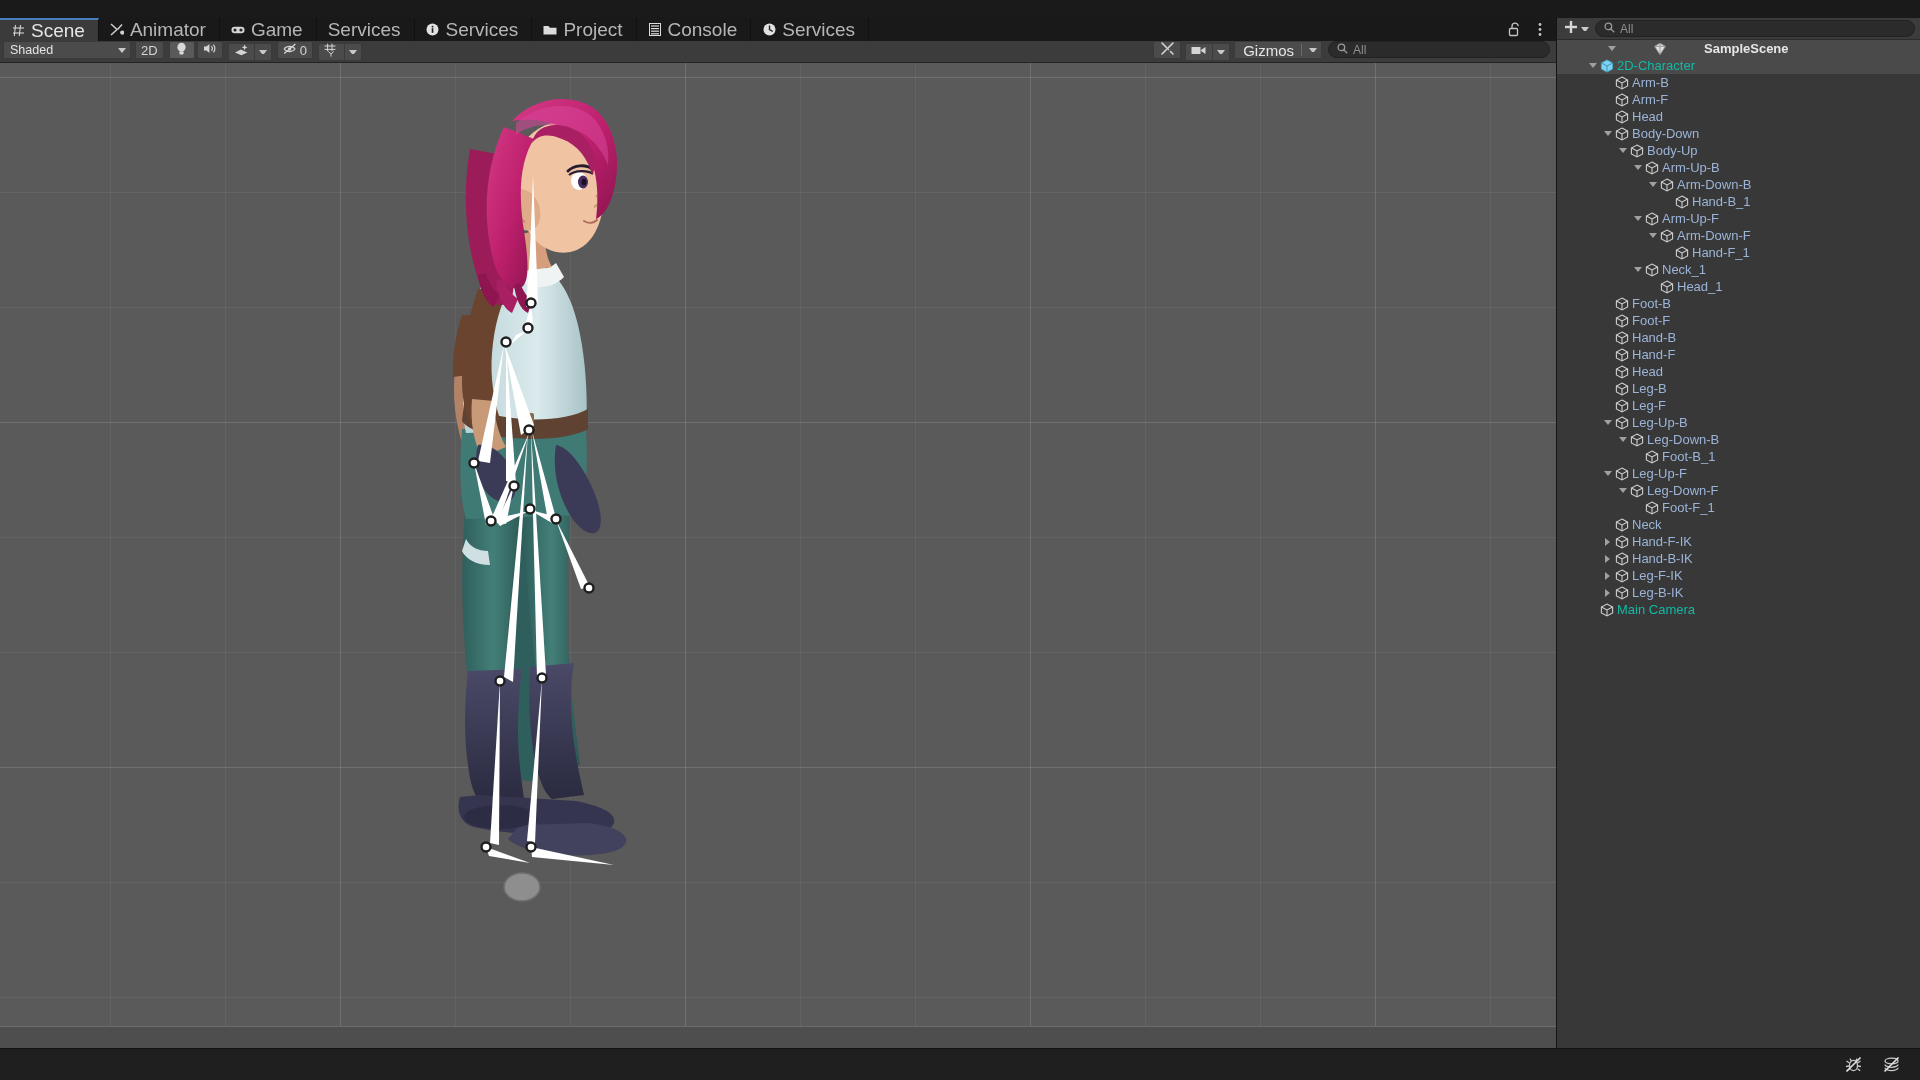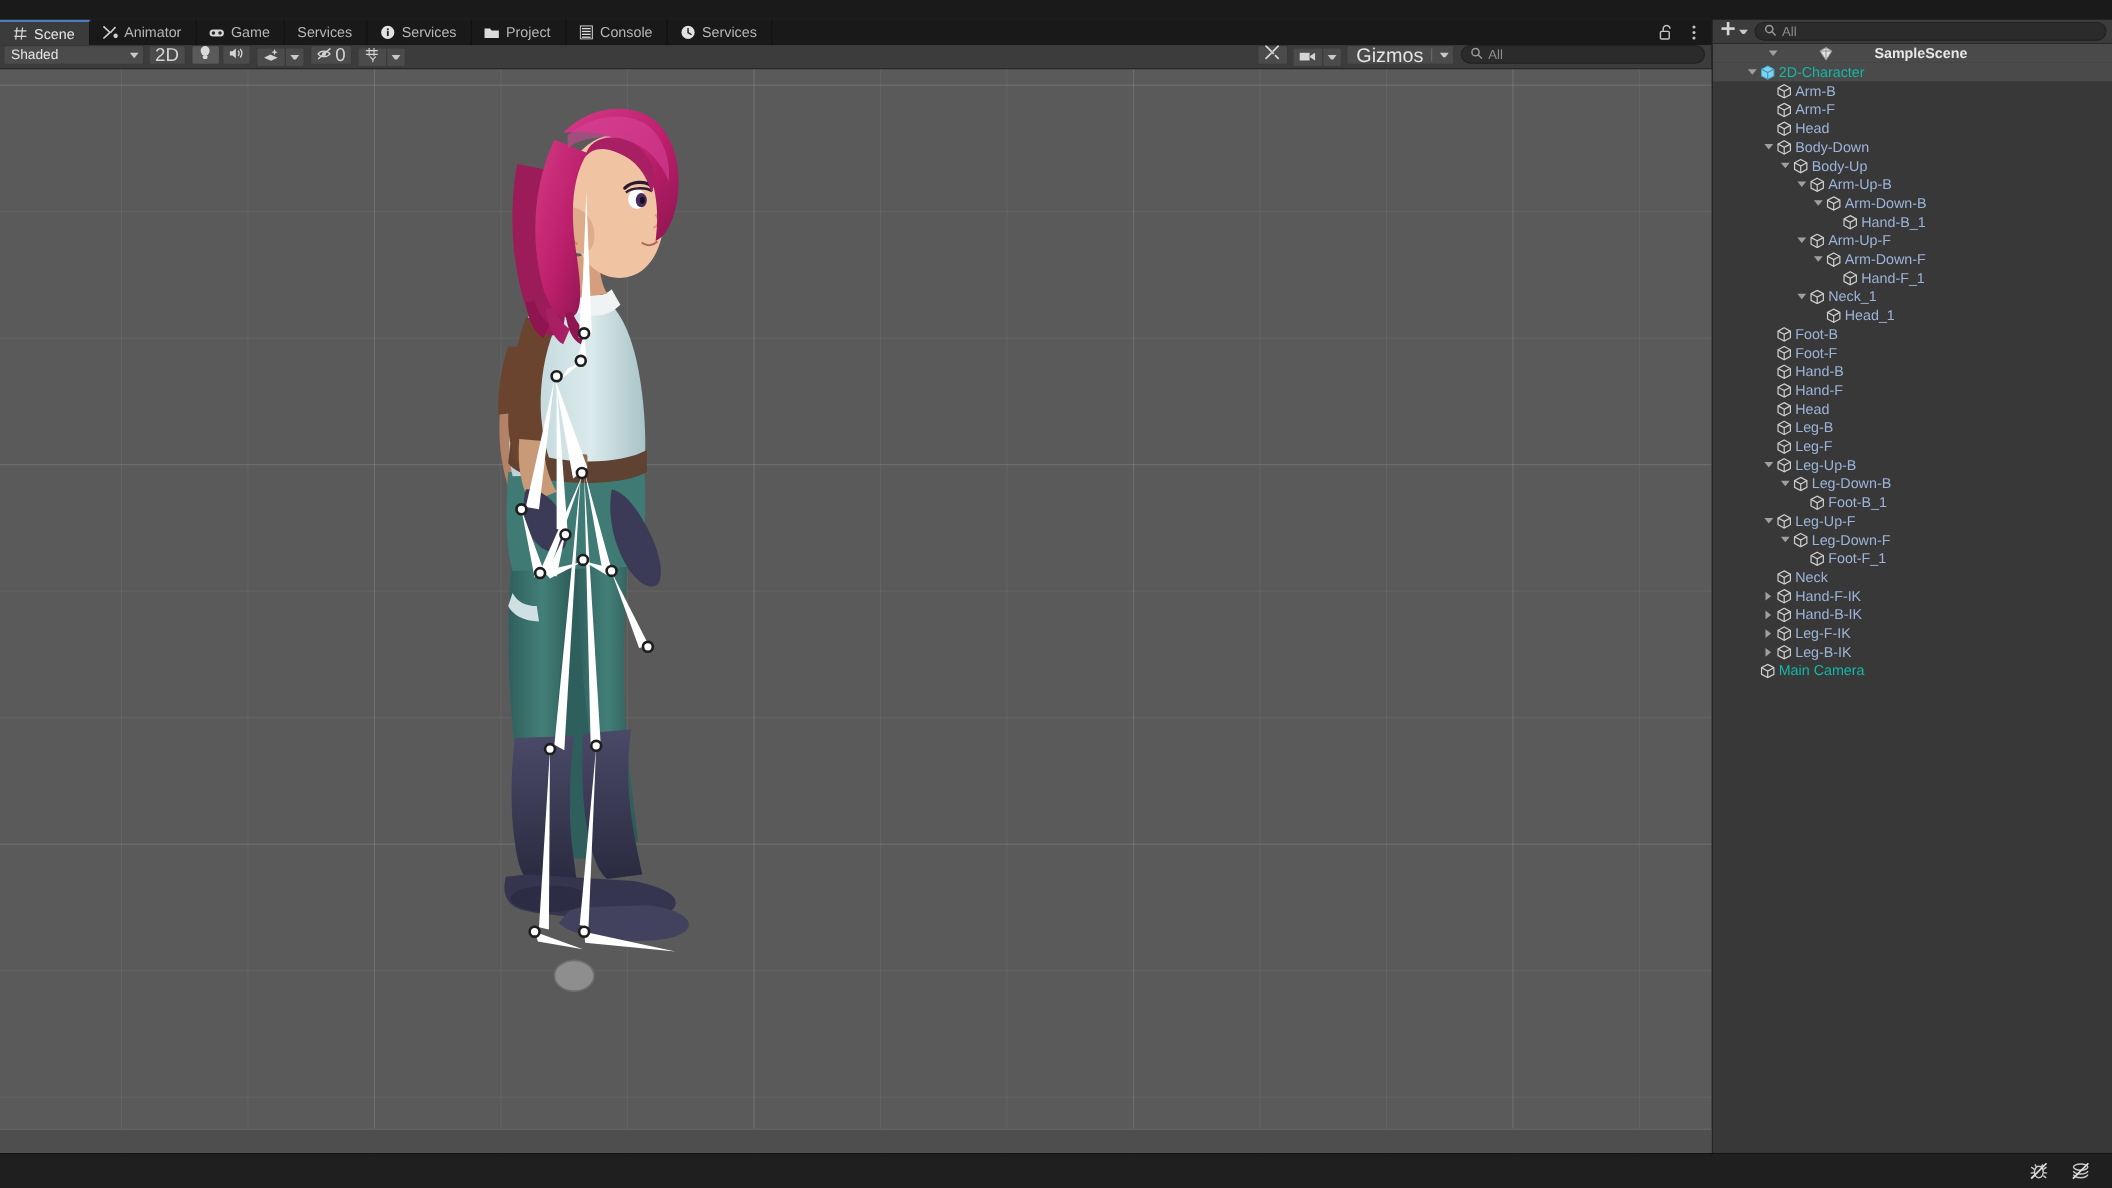--- a/index.html
+++ b/index.html
@@ -40,21 +40,21 @@
     display: flex;
     align-items: stretch;
     position: relative;
     flex: 0 0 23px;
   }
   .tab {
     display: flex;
     align-items: center;
     gap: 6px;
     padding: 0 13px 0 11px;
-    font-size: 13px;
+    font-size: 19px;
     color: #b6b6b6;
     white-space: nowrap;
     position: relative;
     border-right: 1px solid #111;
   }
   .tab.active {
     background: #3b3b3b;
     color: #e6e6e6;
     border-top: 2px solid #4a7ebb;
     border-right: 1px solid #111;
@@ -117,41 +117,41 @@
     border-top: 4.5px solid #c8c8c8;
   }
 
   .tb-btn {
     height: 18px;
     min-width: 26px;
     background: #4b4b4b;
     border: 1px solid #3a3a3a;
     display: flex; align-items: center; justify-content: center;
     color: #d4d4d4;
-    font-size: 17px;
+    font-size: 13px;
     padding: 0 5px;
     gap: 3px;
   }
   .tb-btn.on { background: #5a5a5a; }
   .tb-btn.flat { background: #4b4b4b; }
   .tb-sep { width: 5px; }
   .tb-btn.gleft { border-radius: 2px 0 0 2px; border-right: none; }
   .tb-btn.gright { border-radius: 0 2px 2px 0; padding: 0 4px; min-width: 16px; }
   .tb-btn.single { border-radius: 2px; }
 
   .tb-spacer { flex: 1; }
 
   .gizmos-box {
     height: 18px;
     background: #4b4b4b;
     border: 1px solid #3a3a3a;
     border-radius: 2px;
     display: flex; align-items: center;
     padding: 0 4px 0 8px;
-    font-size: 18px;
+    font-size: 15px;
     color: #e4e4e4;
     gap: 7px;
   }
   .gizmos-divider { width:1px; height:12px; background:#6a6a6a; }
 
   .scene-search {
     width: 222px; height: 17px;
     background: #2b2b2b;
     border: 1px solid #222;
     border-radius: 9px;

